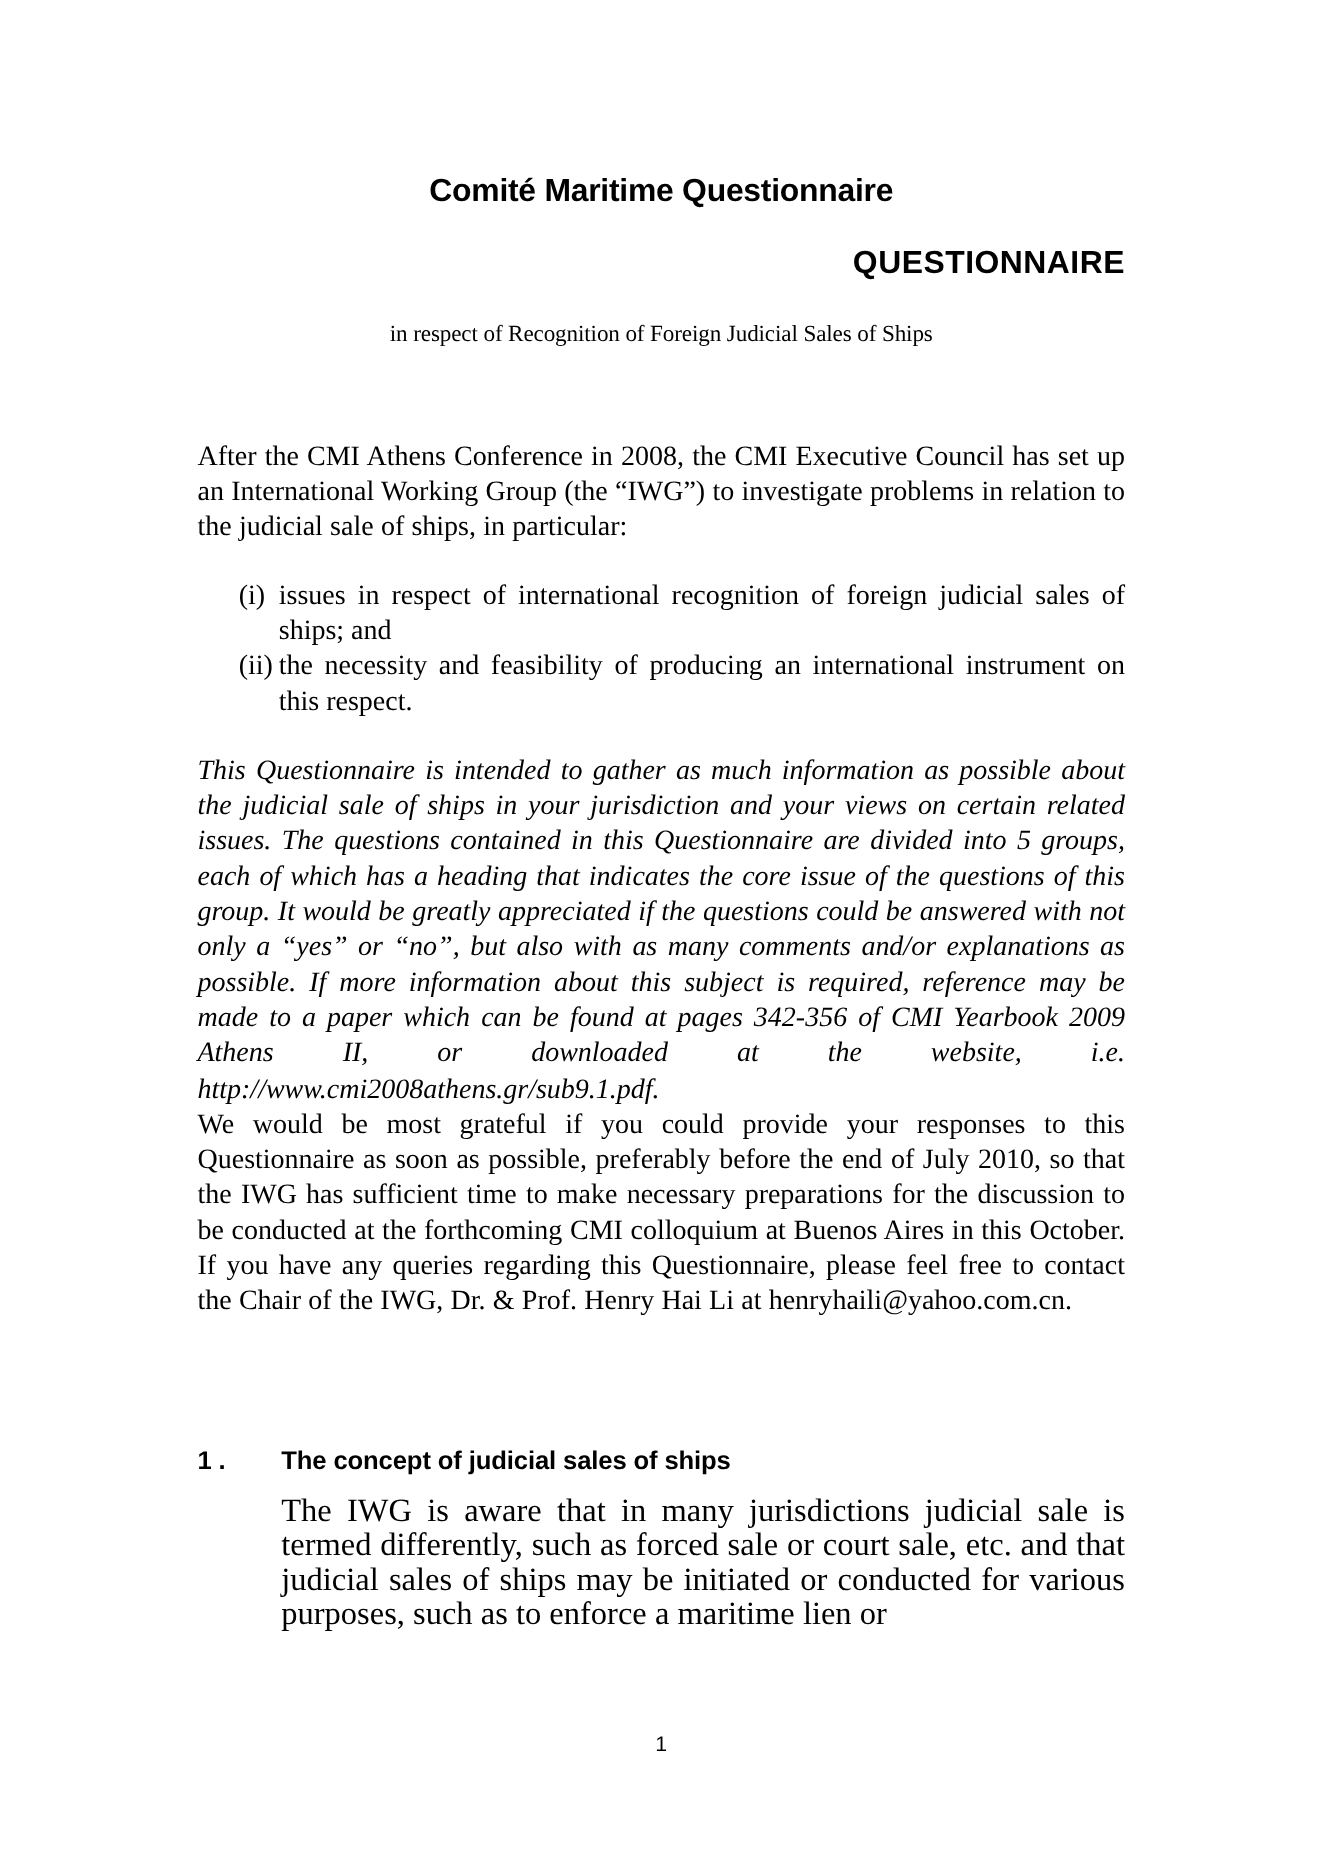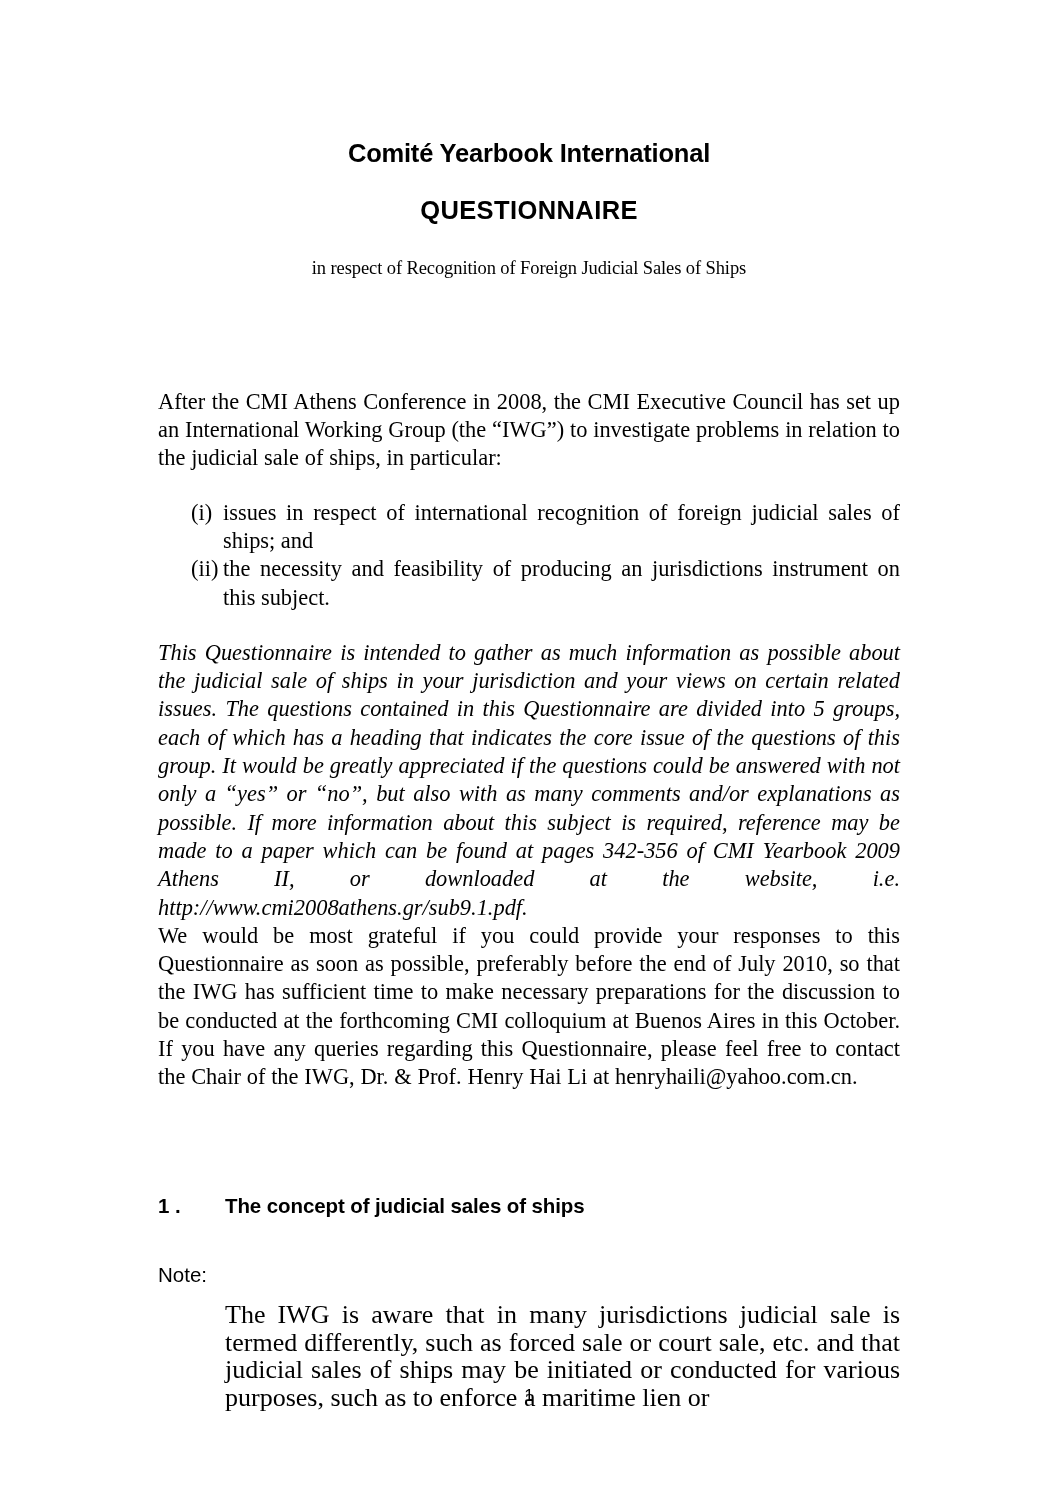--- a/index.html
+++ b/index.html
@@ -44,21 +44,21 @@
     letter-spacing: -0.2px;
     margin: 0;
     padding-top: 139px;
     line-height: 1.15;
   }
 
   .doc-subtitle {
     font-family: "Liberation Sans", "DejaVu Sans", sans-serif;
     font-weight: bold;
     font-size: 25.5px;
-    text-align: center;
+    text-align: right;
     letter-spacing: 0.4px;
     margin: 0;
     padding-top: 28px;
     line-height: 1.15;
   }
 
   .doc-tagline {
     font-family: Liberation Serif, serif;
     font-weight: normal;
     font-size: 18.5px;
@@ -73,21 +73,21 @@
   .body-para {
     font-family: "Liberation Serif", "DejaVu Serif", serif;
     font-size: 22.4px;
     line-height: 28.3px;
     text-align: justify;
     text-justify: inter-word;
     margin: 0;
     word-spacing: 0.2px;
   }
 
-  .para-gap-1 { margin-top: 109px; }
+  .para-gap-1 { margin-top: 72px; }
   .para-gap-2 { margin-top: 27px; font-style: italic; }
   .para-gap-3 { }
 
   
   .roman-list {
     margin: 26px 0 0 0;
     padding: 0;
     list-style: none;
   }
 
@@ -165,49 +165,48 @@
     color: #000000;
   }
 </style>
 </head>
 <body>
 
 <div class="page">
 
   <div class="content">
 
-    <h1 class="doc-title">Comité Yearbook International</h1>
+    <h1 class="doc-title">Comité Maritime Questionnaire</h1>
 
     <h2 class="doc-subtitle">QUESTIONNAIRE</h2>
 
     <p class="doc-tagline">in respect of Recognition of Foreign Judicial Sales of Ships</p>
 
     <p class="body-para para-gap-1">After the CMI Athens Conference in 2008, the CMI Executive Council has set up an International Working Group (the “IWG”) to investigate problems in relation to the judicial sale of ships, in particular:</p>
 
     <ul class="roman-list">
       <li class="roman-item">
         <span class="roman-marker">(i)</span>
         <span class="roman-text">issues in respect of international recognition of foreign judicial sales of ships; and</span>
       </li>
       <li class="roman-item">
         <span class="roman-marker">(ii)</span>
-        <span class="roman-text">the necessity and feasibility of producing an jurisdictions instrument on this subject.</span>
+        <span class="roman-text">the necessity and feasibility of producing an international instrument on this respect.</span>
       </li>
     </ul>
 
     <p class="body-para para-gap-2">This Questionnaire is intended to gather as much information as possible about the judicial sale of ships in your jurisdiction and your views on certain related issues. The questions contained in this Questionnaire are divided into 5 groups, each of which has a heading that indicates the core issue of the questions of this group. It would be greatly appreciated if the questions could be answered with not only a “yes” or “no”, but also with as many comments and/or explanations as possible. If more information about this subject is required, reference may be made to a paper which can be found at pages 342-356 of CMI Yearbook 2009 Athens II, or downloaded at the website, i.e. http://www.cmi2008athens.gr/sub9.1.pdf.</p>
 
     <p class="body-para para-gap-3">We would be most grateful if you could provide your responses to this Questionnaire as soon as possible, preferably before the end of July 2010, so that the IWG has sufficient time to make necessary preparations for the discussion to be conducted at the forthcoming CMI colloquium at Buenos Aires in this October. If you have any queries regarding this Questionnaire, please feel free to contact the Chair of the IWG, Dr. &amp; Prof. Henry Hai Li at henryhaili@yahoo.com.cn.</p>
 
     <div class="section-heading">
       <span class="section-number">1 .</span>
       <span class="section-title">The concept of judicial sales of ships</span>
     </div>
 
-    <p class="note-label">Note:</p>
 
     <p class="note-body">The IWG is aware that in many jurisdictions judicial sale is termed differently, such as forced sale or court sale, etc. and that judicial sales of ships may be initiated or conducted for various purposes, such as to enforce a maritime lien or</p>
 
   </div>
 
   <div class="page-number">1</div>
 
 </div>
 
 </body></html>

